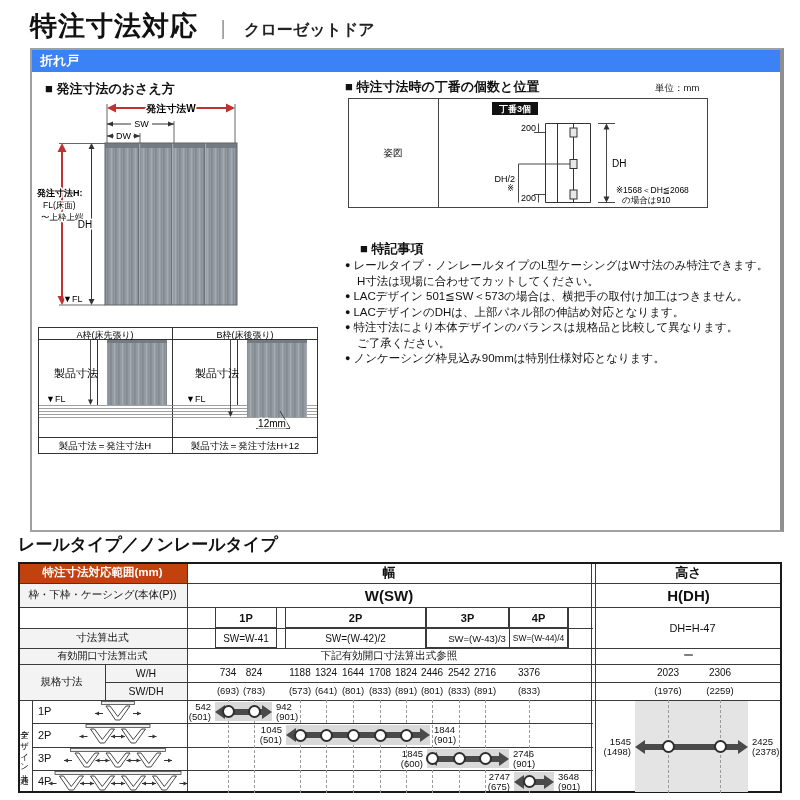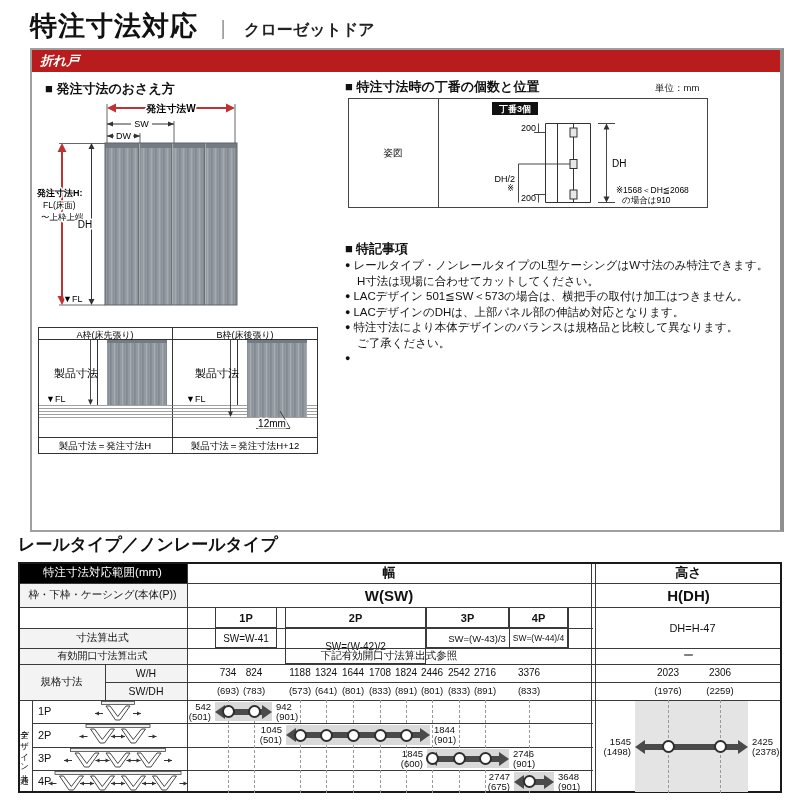--- a/index.html
+++ b/index.html
@@ -5,34 +5,34 @@
   html,body{margin:0;padding:0;background:#fff;}
   body{width:800px;height:800px;position:relative;overflow:hidden;
        font-family:"Liberation Sans","DejaVu Sans",sans-serif;color:#111;}
   .abs{position:absolute;}
   
   .page-title{font-size:27px;font-weight:bold;letter-spacing:1px;}
   .title-sep{font-size:20px;color:#999;}
   .page-sub{font-size:16px;font-weight:bold;color:#222;}
   
   .sec-box{border:2px solid #a0a0a0;border-right:4px solid #8f8f8f;background:#fff;}
-  .sec-bar{background:#b91c1c;color:#fff;font-size:13px;font-weight:bold;
-           line-height:22px;padding-left:8px;font-style:italic;}
+  .sec-bar{background:#3b82f6;color:#fff;font-size:13px;font-weight:bold;
+           line-height:22px;padding-left:8px;}
   .blk-title{font-size:13px;font-weight:bold;}
   .unit-label{font-size:9.5px;}
   
   .note-line{font-size:11.5px;line-height:15.5px;display:flex;align-items:flex-start;}
   .note-line .blt{font-size:9px;line-height:15.5px;margin-right:3px;}
   .note-line.cont{padding-left:12px;}
   
   .tbl-title{font-size:17px;font-weight:bold;}
   #tbl{position:absolute;left:18px;top:562px;width:764px;height:231px;background:#fff;}
   .cell{position:absolute;display:flex;align-items:center;justify-content:center;
         box-sizing:border-box;white-space:nowrap;}
-  .dark-cell{background:#000000;color:#fff;font-size:11.5px;font-weight:normal;}
+  .dark-cell{background:#c2410c;color:#fff;font-size:11.5px;font-weight:bold;}
   .lbl-cell{background:#f3f3f3;font-size:10.5px;}
   .big-hd{font-size:13px;font-weight:bold;background:#fff;}
   .big-hd2{font-size:15px;font-weight:bold;background:#fff;}
   .sub-box{position:absolute;border:1px solid #3a3a3a;box-sizing:border-box;
            display:flex;align-items:center;justify-content:center;background:#fff;}
   .hline{position:absolute;height:1px;background:#3a3a3a;}
   .vline{position:absolute;width:1px;background:#3a3a3a;}
   .edge{position:absolute;background:#1a1a1a;}
   .num{position:absolute;transform:translateX(-50%);font-size:10px;height:18px;
        line-height:18px;white-space:nowrap;}
@@ -216,21 +216,21 @@
   <polygon points="258.5,104.5 255.5,98.5 261.5,98.5" fill="#333"></polygon>
   <text x="188" y="33" text-anchor="end" font-size="9">200</text>
   <text x="188" y="103" text-anchor="end" font-size="9">200</text>
   <text x="167" y="84" text-anchor="end" font-size="9">DH/2</text>
   <text x="166" y="93" text-anchor="end" font-size="8">※</text>
   <text x="264" y="69" font-size="10">DH</text>
   <text x="268" y="95" font-size="8.5">※1568＜DH≦2068</text>
   <text x="274" y="105" font-size="8.5">の場合は910</text>
 </svg>
 
-<div class="abs blk-title" style="left:345px;top:240px;font-family:Liberation Serif, serif;">■ 特記事項</div>
+<div class="abs blk-title" style="left:360px;top:240px;">■ 特記事項</div>
 <div class="abs" style="left:345px;top:258px;width:445px;">
     <div class="note-line">
       <span class="blt">●</span>
       <span>レールタイプ・ノンレールタイプのL型ケーシングはW寸法のみ特注できます。</span>
     </div>
     <div class="note-line cont">
       <span>H寸法は現場に合わせてカットしてください。</span>
     </div>
     <div class="note-line">
       <span class="blt">●</span>
@@ -242,20 +242,21 @@
     </div>
     <div class="note-line">
       <span class="blt">●</span>
       <span>特注寸法により本体デザインのバランスは規格品と比較して異なります。</span>
     </div>
     <div class="note-line cont">
       <span>ご了承ください。</span>
     </div>
     <div class="note-line">
       <span class="blt">●</span>
+      <span>ノンケーシング枠見込み90mmは特別仕様対応となります。</span>
     </div>
   </div>
 
 <div class="abs tbl-title" style="left:18px;top:533px;">レールタイプ／ノンレールタイプ</div>
 
 <div id="tbl">
 
   <div class="cell dark-cell" style="left:0;top:0;width:169px;height:21px;">特注寸法対応範囲(mm)</div>
   <div class="cell big-hd" style="left:169px;top:0;width:404px;height:21px;">幅</div>
   <div class="cell big-hd" style="left:577px;top:0;width:187px;height:21px;">高さ</div>
@@ -265,21 +266,21 @@
   <div class="cell big-hd2" style="left:169px;top:21px;width:404px;height:24px;">W(SW)</div>
 
   <div class="sub-box" style="left:197px;top:45px;width:62px;height:21px;font-size:11px;font-weight:bold;">1P</div>
   <div class="sub-box" style="left:267px;top:45px;width:141px;height:21px;font-size:11px;font-weight:bold;">2P</div>
   <div class="sub-box" style="left:408px;top:45px;width:83px;height:21px;font-size:11px;font-weight:bold;">3P</div>
   <div class="sub-box" style="left:491px;top:45px;width:59px;height:21px;font-size:11px;font-weight:bold;">4P</div>
   <div class="cell" style="left:577px;top:45px;width:195px;height:41px;font-size:11px;">DH=H-47</div>
 
   <div class="cell lbl-cell" style="left:0;top:66px;width:169px;height:20px;">寸法算出式</div>
   <div class="sub-box" style="left:197px;top:66px;width:62px;height:20px;font-size:10px;">SW=W-41</div>
-  <div class="sub-box" style="left:267px;top:66px;width:141px;height:36px;font-size:10px;">SW=(W-42)/2</div>
+  <div class="sub-box" style="left:267px;top:66px;width:141px;height:21px;font-size:10px;">SW=(W-42)/2</div>
   <div class="sub-box" style="left:408px;top:66px;width:102px;height:20px;font-size:9.5px;">SW=(W-43)/3</div>
   <div class="sub-box" style="left:491px;top:66px;width:59px;height:20px;font-size:8.5px;">SW=(W-44)/4</div>
 
   <div class="cell lbl-cell" style="left:0;top:86px;width:169px;height:16px;font-size:10px;">有効開口寸法算出式</div>
   <div class="cell" style="left:169px;top:86px;width:404px;height:16px;font-size:10.5px;">下記有効開口寸法算出式参照</div>
   <div class="cell" style="left:577px;top:86px;width:187px;height:16px;font-size:10.5px;">ー</div>
 
   <div class="cell lbl-cell" style="left:0;top:102px;width:87px;height:36px;">規格寸法</div>
   <div class="cell lbl-cell" style="left:87px;top:102px;width:82px;height:18px;">W/H</div>
   <div class="cell lbl-cell" style="left:87px;top:120px;width:82px;height:18px;">SW/DH</div>

